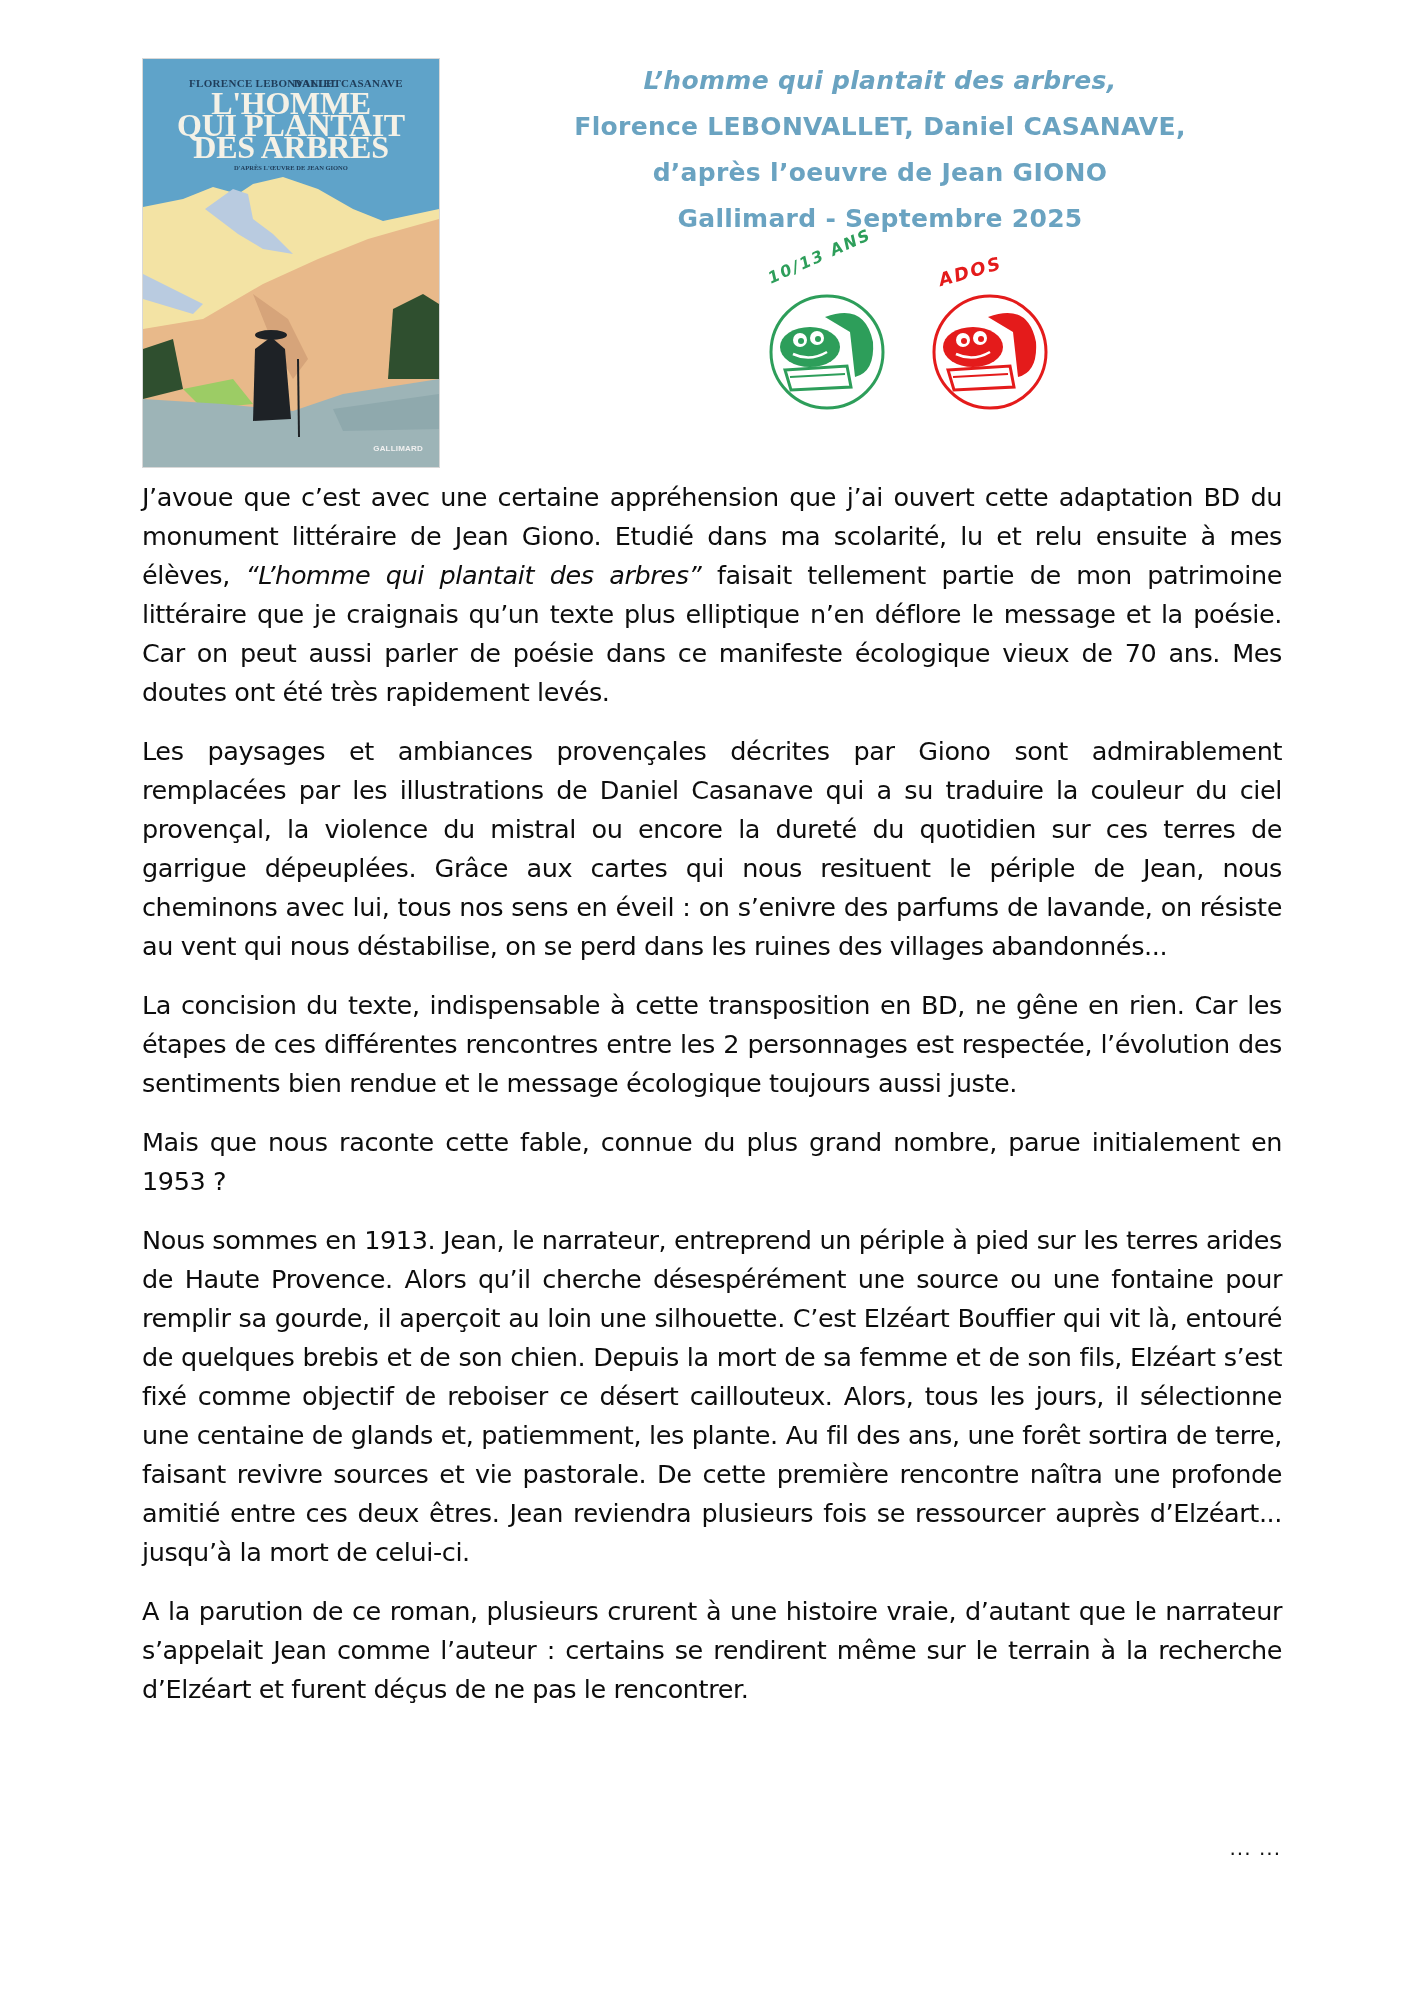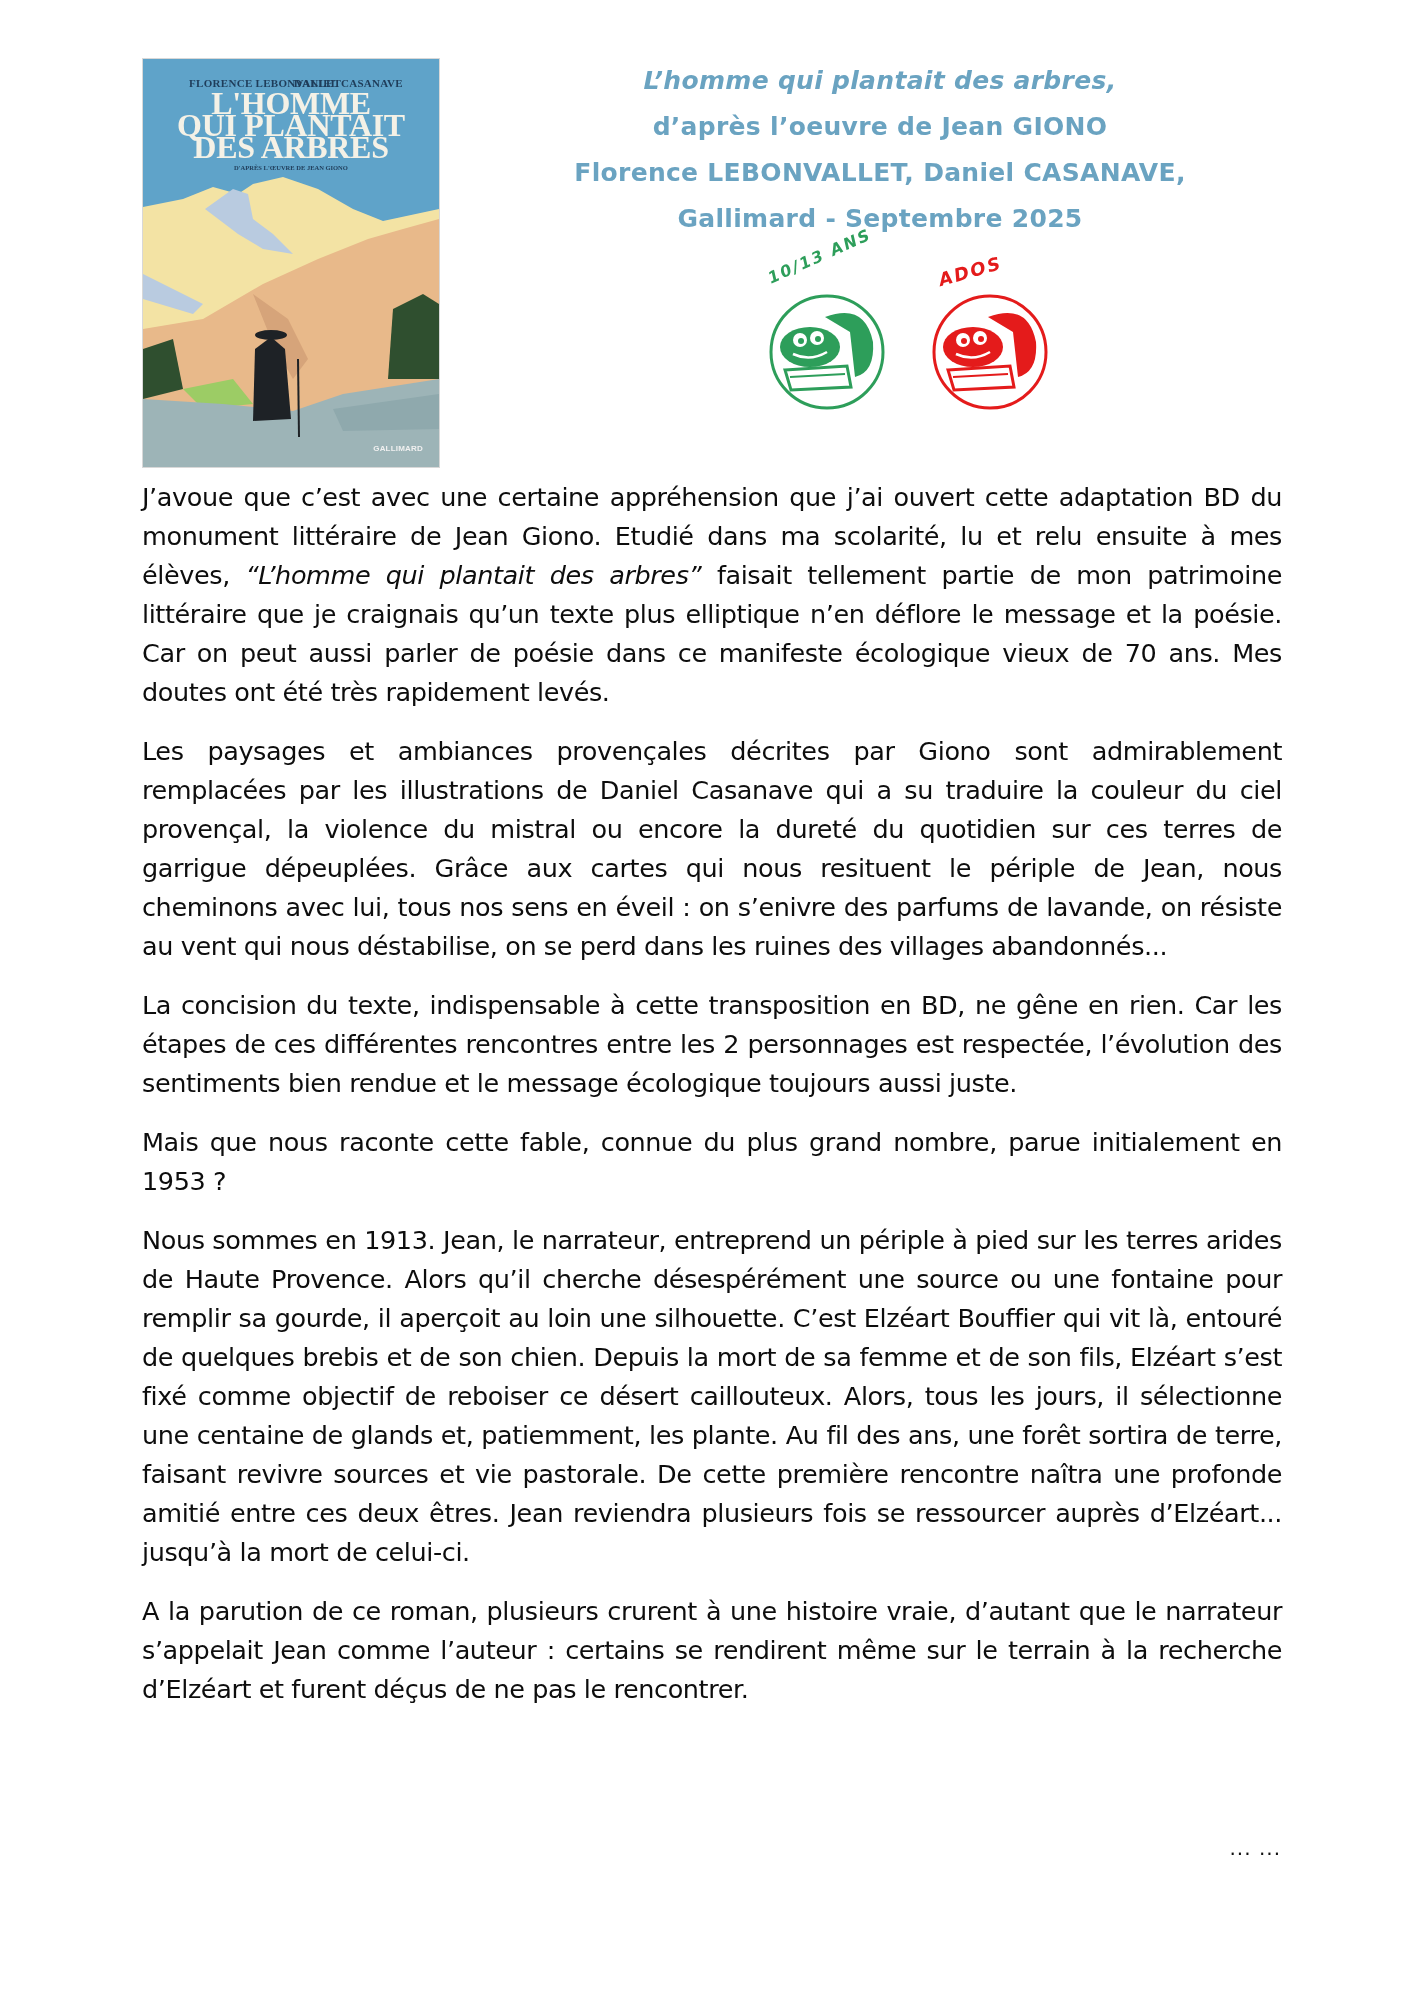--- a/index.html
+++ b/index.html
@@ -73,22 +73,22 @@
     <div>L'HOMME</div>
     <div>QUI PLANTAIT</div>
     <div>DES ARBRES</div>
   </div>
   <div class="c-sub">D'APRÈS L'ŒUVRE DE JEAN GIONO</div>
   <div class="c-pub">GALLIMARD</div>
 </div>
 
 <div class="title-block">
   <span class="t-line it">L’homme qui plantait des arbres,</span>
+  <span class="t-line">Florence LEBONVALLET, Daniel CASANAVE,</span>
   <span class="t-line">d’après l’oeuvre de Jean GIONO</span>
-  <span class="t-line">Florence LEBONVALLET, Daniel CASANAVE,</span>
   <span class="t-line">Gallimard - Septembre 2025</span>
 </div>
 
 <div class="badge badge-green">
   <span class="lbl">10/13 ANS</span>
   <svg viewBox="0 0 140 150">
     <circle cx="72" cy="90" r="56" fill="none" stroke="#2d9e5a" stroke-width="3"></circle>
     <path d="M70 55 Q110 40 118 80 Q120 110 100 115 L95 70 Z" fill="#2d9e5a"></path>
     <ellipse cx="55" cy="85" rx="30" ry="20" fill="#2d9e5a"></ellipse>
     <circle cx="45" cy="78" r="7" fill="#fff"></circle>

